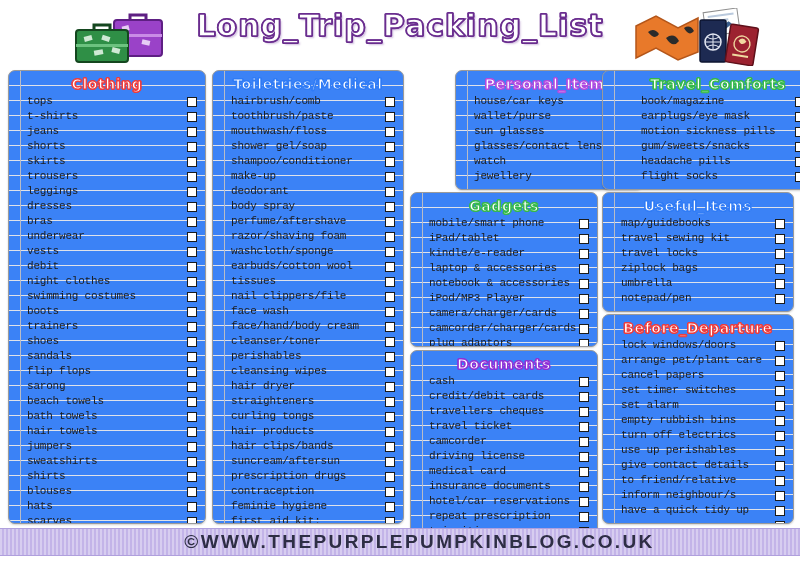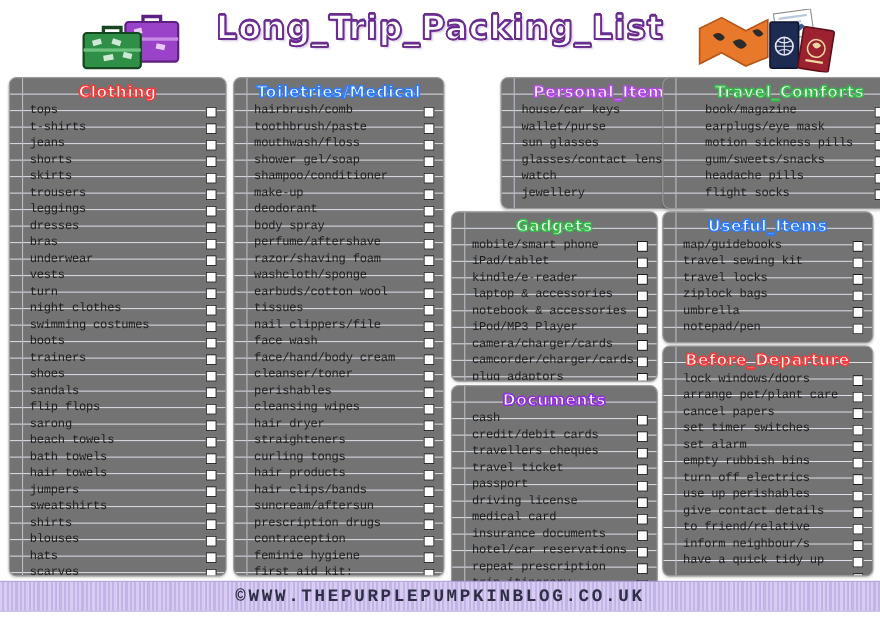--- a/index.html
+++ b/index.html
@@ -26,21 +26,21 @@
        1px 0 0 #6a2d8f,-1px 0 0 #6a2d8f,0 1px 0 #6a2d8f,0 -1px 0 #6a2d8f,
        2px 2px 2px rgba(120,70,160,.35);
     white-space:nowrap;
   }
   .art-left{position:absolute;left:62px;top:10px;width:108px;height:56px;}
   .art-right{position:absolute;left:634px;top:8px;width:136px;height:58px;}
 
   
   .panel{
     position:absolute;
-    background:#737373;
+    background:#3b82f6;
     border:1px solid #9a9a9a;
     border-radius:7px;
     box-shadow:0 1px 2px rgba(0,0,0,.18);
     overflow:hidden;
   }
   .panel .sheet{
     position:absolute;left:0;top:0;right:0;bottom:0;
     background-image:
       linear-gradient(to bottom, rgba(0,0,0,0) 0px, rgba(0,0,0,0) 14px, #dfe2ea 14px, #dfe2ea 15px);
     background-size:100% 15px;
@@ -85,24 +85,25 @@
 
   
   .footer{
     position:absolute;left:0;bottom:10px;width:800px;height:26px;
     background:
       repeating-linear-gradient(90deg,#d7cdf0 0px,#d7cdf0 2px,#c3b4e8 2px,#c3b4e8 4px);
     border-top:1px solid #b0a0dd;border-bottom:1px solid #b0a0dd;
     display:flex;align-items:center;justify-content:center;
   }
   .footer-text{
-    font-family:Liberation Mono, monospace;
-    font-size:16px;font-weight:700;letter-spacing:2.4px;
+    font-family:Liberation Sans, sans-serif;
+    font-size:19px;font-weight:700;letter-spacing:2.4px;
     color:#2e2e45;
     white-space:nowrap;
+    padding-left:39px;
   }
 </style>
 </head>
 <body>
 
 <div class="header">
 
   <div class="art-left">
     <svg viewBox="0 0 108 56" width="108" height="56">
       <g>
@@ -198,21 +199,21 @@
       </li>
       <li class="row">
         <span class="label">underwear</span>
         <span class="box"></span>
       </li>
       <li class="row">
         <span class="label">vests</span>
         <span class="box"></span>
       </li>
       <li class="row">
-        <span class="label">turn</span>
+        <span class="label">debit</span>
         <span class="box"></span>
       </li>
       <li class="row">
         <span class="label">night clothes</span>
         <span class="box"></span>
       </li>
       <li class="row">
         <span class="label">swimming costumes</span>
         <span class="box"></span>
       </li>
@@ -494,21 +495,21 @@
       </li>
       <li class="row">
         <span class="label">travellers cheques</span>
         <span class="box"></span>
       </li>
       <li class="row">
         <span class="label">travel ticket</span>
         <span class="box"></span>
       </li>
       <li class="row">
-        <span class="label">passport</span>
+        <span class="label">camcorder</span>
         <span class="box"></span>
       </li>
       <li class="row">
         <span class="label">driving license</span>
         <span class="box"></span>
       </li>
       <li class="row">
         <span class="label">medical card</span>
         <span class="box"></span>
       </li>

